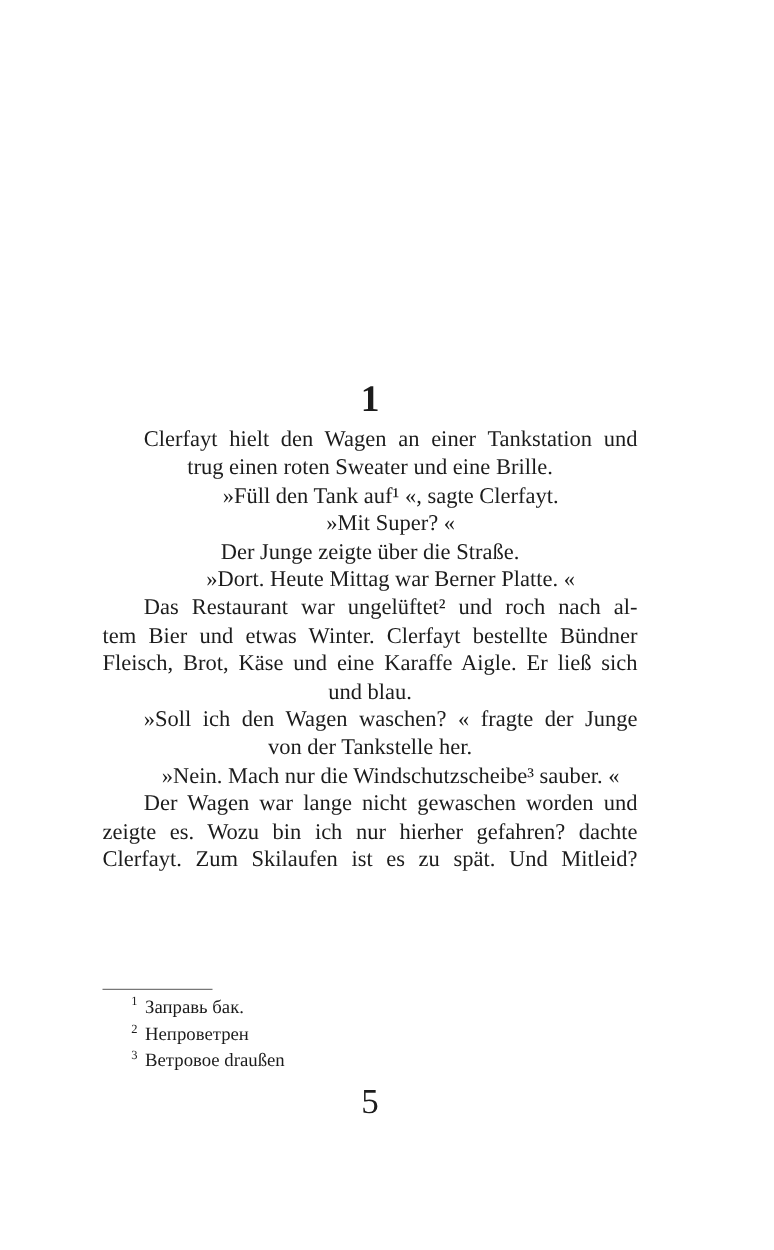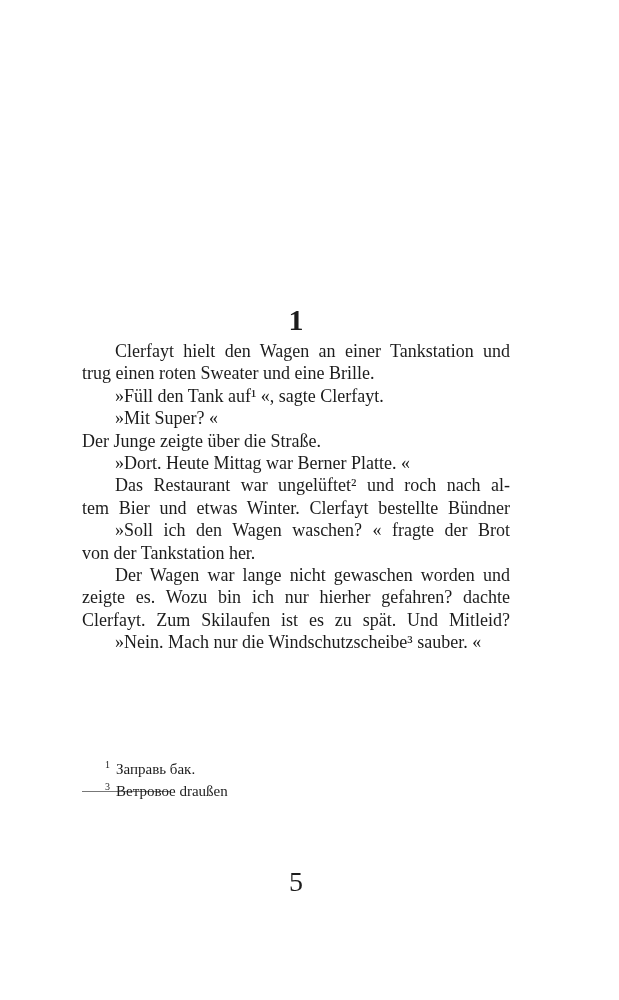--- a/index.html
+++ b/index.html
@@ -33,41 +33,41 @@
     position: absolute;
     top: 340px;
     left: 82px;
     width: 428px;
     font-size: 18px;
     line-height: 22.4px;
   }
   .para { margin: 0; padding: 0; }
   .line {
     white-space: normal;
-    text-align: left;
+    text-align: center;
   }
   .line.just {
     text-align: justify;
     text-align-last: justify;
     text-justify: inter-word;
   }
   .line.ind { text-indent: 33px; }
   .fnsep {
     position: absolute;
     top: 791px;
     left: 82px;
     width: 88px;
     height: 0;
     margin: 0;
     border: none;
     border-top: 1.5px solid #777777;
   }
   .footnotes {
     position: absolute;
-    top: 759px;
+    top: 796px;
     left: 82px;
     width: 428px;
     font-size: 15px;
     line-height: 21.5px;
   }
   .footnote { padding-left: 23px; }
   .footnote sup {
     font-size: 10px;
     line-height: 0;
     margin-right: 6px;
@@ -102,37 +102,40 @@
       </div>
       <div class="para">
         <div class="line">Der Junge zeigte über die Straße.</div>
       </div>
       <div class="para">
         <div class="line ind">»Dort. Heute Mittag war Berner Platte. «</div>
       </div>
       <div class="para">
         <div class="line just ind">Das Restaurant war ungelüftet² und roch nach al-</div>
         <div class="line just">tem Bier und etwas Winter. Clerfayt bestellte Bündner</div>
+        <div class="line just">Fleisch, Brot, Käse und eine Karaffe Aigle. Er ließ sich</div>
+        <div class="line">und blau.</div>
       </div>
       <div class="para">
-        <div class="line just ind">»Soll ich den Wagen waschen? « fragte der Brot</div>
-        <div class="line">von der Tankstation her.</div>
+        <div class="line just ind">»Soll ich den Wagen waschen? « fragte der Junge</div>
+        <div class="line">von der Tankstelle her.</div>
+      </div>
+      <div class="para">
+        <div class="line ind">»Nein. Mach nur die Windschutzscheibe³ sauber. «</div>
       </div>
       <div class="para">
         <div class="line just ind">Der Wagen war lange nicht gewaschen worden und</div>
         <div class="line just">zeigte es. Wozu bin ich nur hierher gefahren? dachte</div>
         <div class="line just">Clerfayt. Zum Skilaufen ist es zu spät. Und Mitleid?</div>
-      </div>
-      <div class="para">
-        <div class="line ind">»Nein. Mach nur die Windschutzscheibe³ sauber. «</div>
       </div>
     </div>
 
   <hr class="fnsep">
 
   <div class="footnotes" id="footnotes-container">
       <div class="footnote"><sup>1</sup><span>Заправь бак.</span></div>
+      <div class="footnote"><sup>2</sup><span>Непроветрен</span></div>
       <div class="footnote"><sup>3</sup><span>Ветровое draußen</span></div>
     </div>
 
   <div class="pagenum">5</div>
 
 </div>
 
 </body></html>

